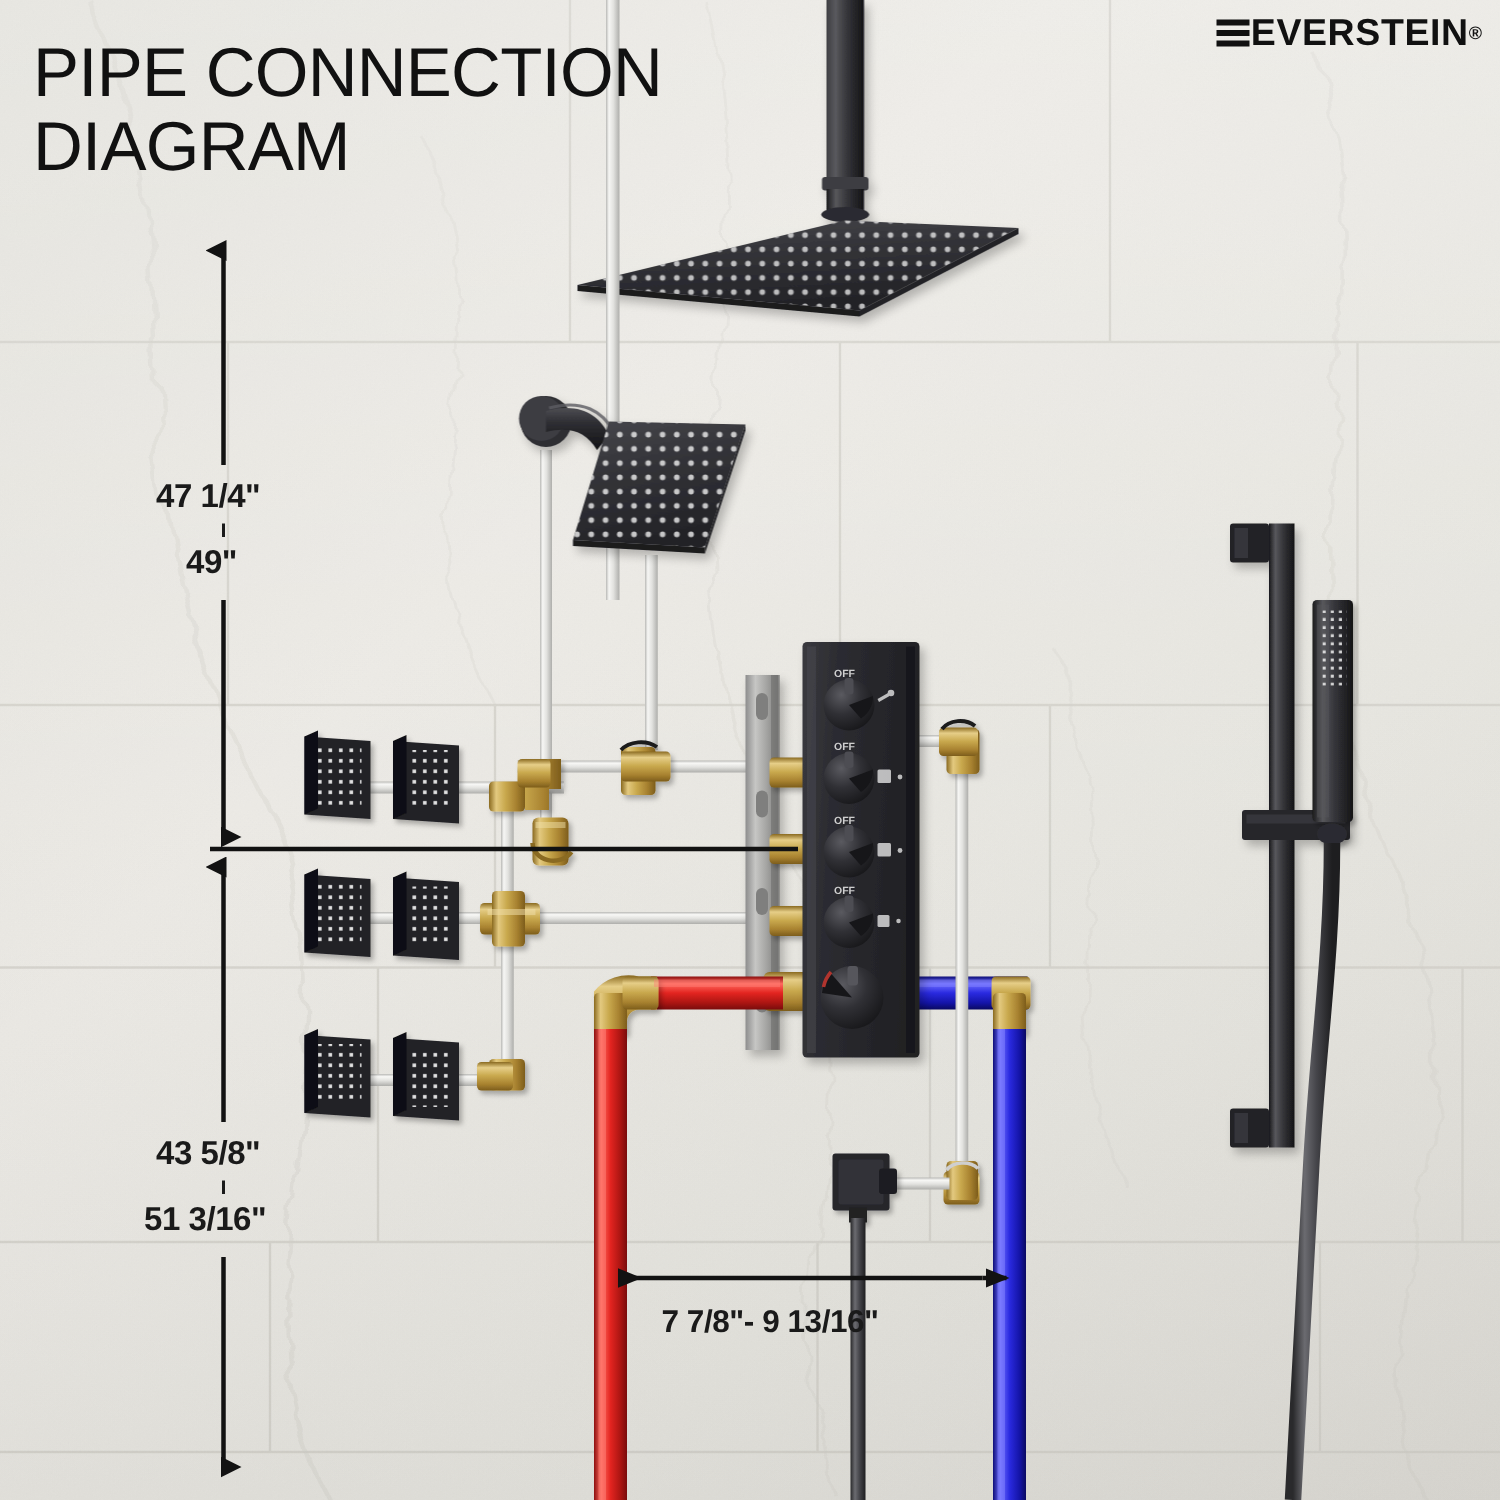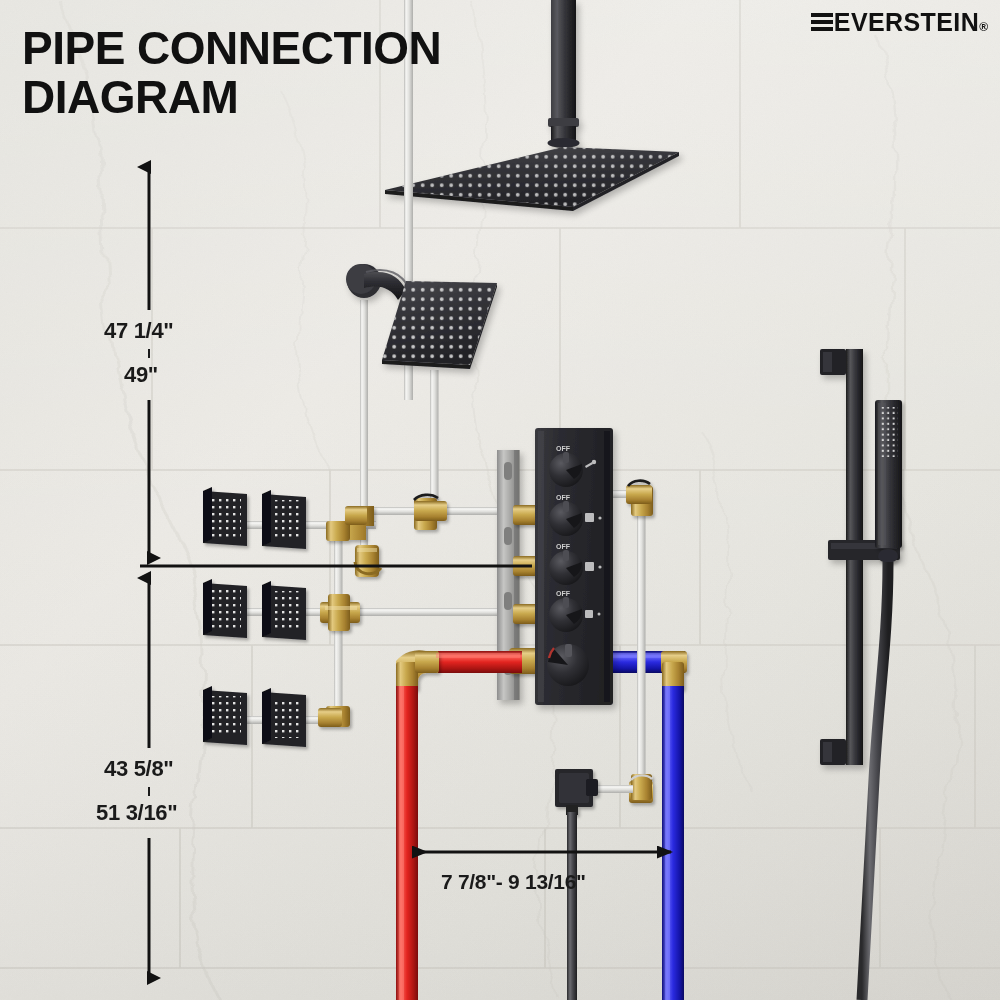--- a/index.html
+++ b/index.html
@@ -10,27 +10,27 @@
     position:relative;
   }
   #stage { position:absolute; inset:0; width:1000px; height:1000px; overflow:hidden; }
   #bg { position:absolute; inset:0; }
   .layer { position:absolute; inset:0; }
 
   
   #title {
     position:absolute; left:22px; top:24px;
     font-size:46px; line-height:49px;
-    font-weight:bold; letter-spacing:-0.5px;
+    font-weight:normal; letter-spacing:-0.5px;
     color:#111; white-space:pre-line;
   }
   
   #logo {
     position:absolute; right:12px; top:10px;
-    display:flex; align-items:flex-end;
+    display:flex; align-items:center;
   }
   #logo-mark { width:22px; height:24px; margin-right:1px; position:relative; }
   #logo-mark i { position:absolute; left:0; width:100%; height:4px; background:#111; display:block; }
   #logo-mark i:nth-child(1){ top:3px; }
   #logo-mark i:nth-child(2){ top:10px; }
   #logo-mark i:nth-child(3){ top:17px; }
   #logo-text { font-size:25px; font-weight:bold; color:#111; letter-spacing:0.4px; line-height:24px; }
   #logo-reg { font-size:12px; font-weight:bold; color:#111; line-height:14px; }
 
   

